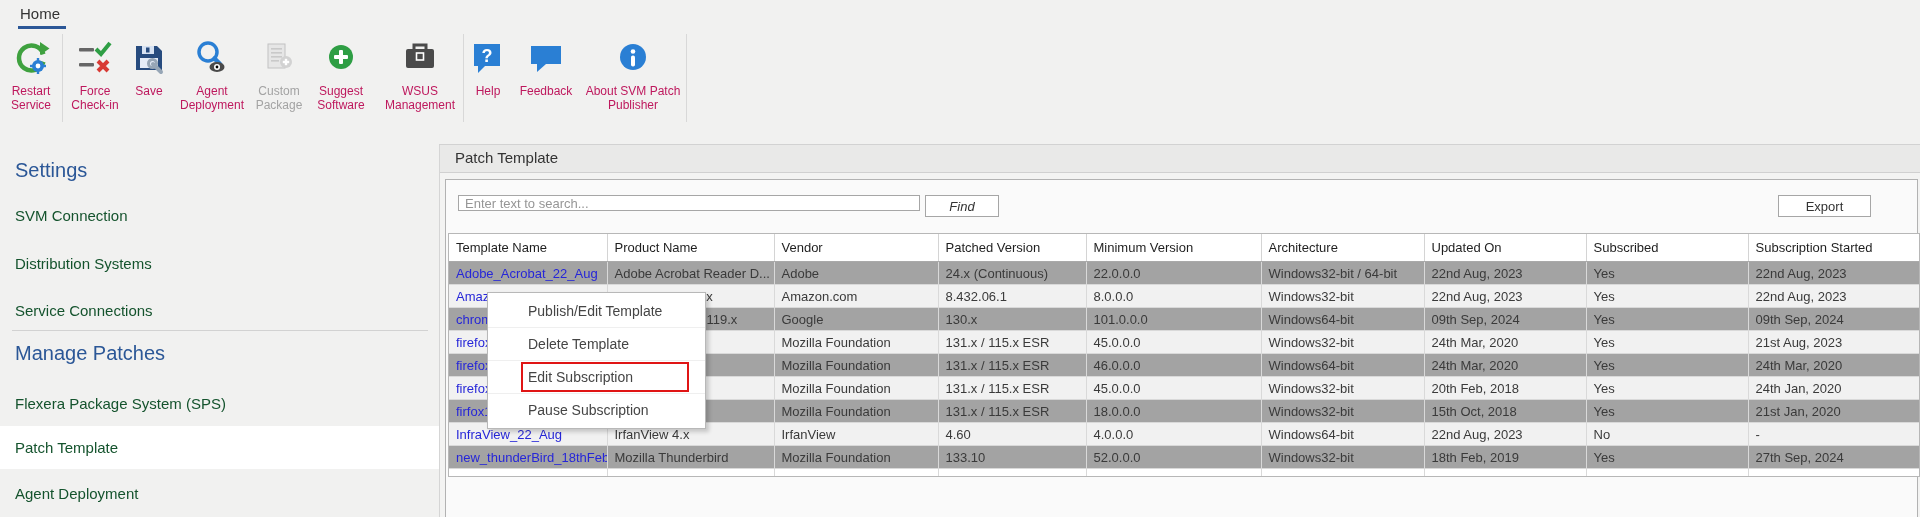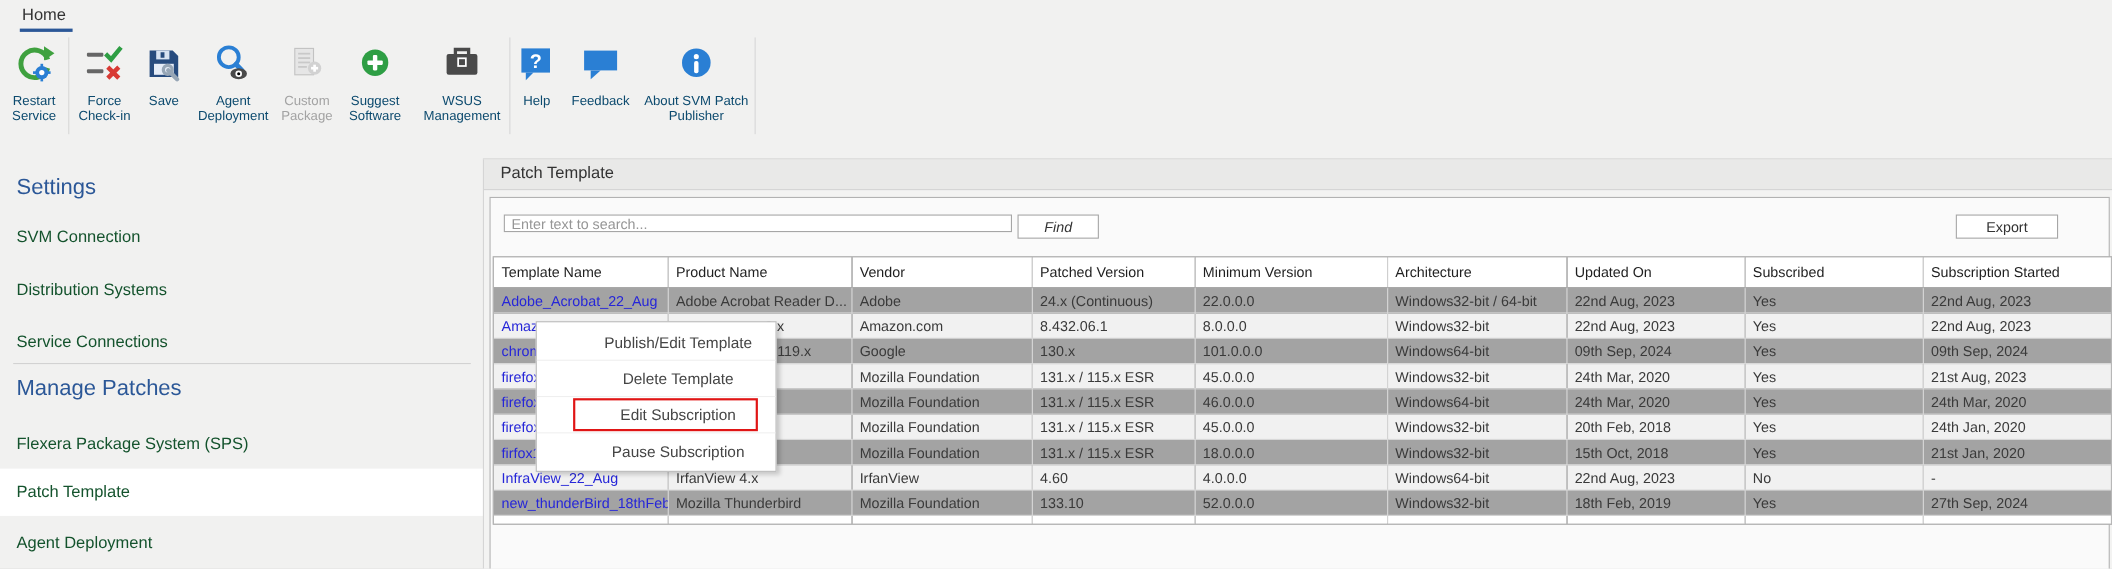--- a/index.html
+++ b/index.html
@@ -8,21 +8,21 @@
 
   
   .ribbon{position:absolute;left:0;top:0;width:1920px;height:145px;
     border-bottom:1px solid #d2d2d2;box-sizing:border-box;background:#f1f1f0;}
   .tab-home{position:absolute;left:20px;top:5px;font-size:15px;color:#333;cursor:pointer;}
   .tab-underline{position:absolute;left:18px;top:26px;width:48px;height:3px;background:#2b5797;}
   .ribbon-body{position:absolute;left:0;top:30px;display:flex;align-items:flex-start;}
   .rb-btn{display:flex;flex-direction:column;align-items:center;padding-top:6px;height:106px;
     box-sizing:border-box;cursor:pointer;}
   .rb-ico{height:44px;display:flex;align-items:center;justify-content:center;}
-  .rb-lbl{font-size:12px;line-height:14px;text-align:center;color:#0c4a6e;
+  .rb-lbl{font-size:12px;line-height:14px;text-align:center;color:#be185d;
     white-space:pre-line;margin-top:4px;}
   .rb-btn.disabled{cursor:default;}
   .rb-btn.disabled .rb-lbl{color:#a3a3a3;}
   .rb-sep{width:1px;background:#d8d8d8;height:88px;margin-top:4px;}
 
   
   .sidebar{position:absolute;left:0;top:141px;width:439px;height:372px;background:#f1f1f0;}
   .v-divider{position:absolute;left:439px;top:145px;width:1px;height:372px;background:#d5d5d5;}
   .sb-header{position:absolute;left:15px;font-size:20px;color:#2b5797;white-space:nowrap;}
   .sb-item{position:absolute;left:15px;font-size:15px;color:#14532d;white-space:nowrap;cursor:pointer;}
@@ -58,21 +58,21 @@
   tbody tr:nth-child(even){background:#f1f1f1;}
   tbody tr.stub{background:#fff;}
   tr.stub td{height:7px;border-bottom:none;}
   .link{color:#2626d8;cursor:pointer;}
 
   
   .context-menu{position:absolute;left:487px;top:292px;width:219px;background:#fff;
     border:1px solid #b8b8b8;box-shadow:3px 3px 4px rgba(0,0,0,0.18);z-index:10;
     padding:2px 0;box-sizing:border-box;}
   .cm-item{position:relative;height:32px;line-height:32px;padding-left:40px;font-size:14px;
-    color:#454545;cursor:pointer;text-align:center;}
+    color:#454545;cursor:pointer;}
   .cm-item + .cm-item{border-top:1px solid #efefef;}
   .red-box{position:absolute;left:33px;right:16px;top:1px;bottom:1px;border:2px solid #e01515;}
 </style>
 </head>
 <body>
 
 <div class="screen">
 
   <div class="ribbon">
     <div class="tab-home">Home</div>

